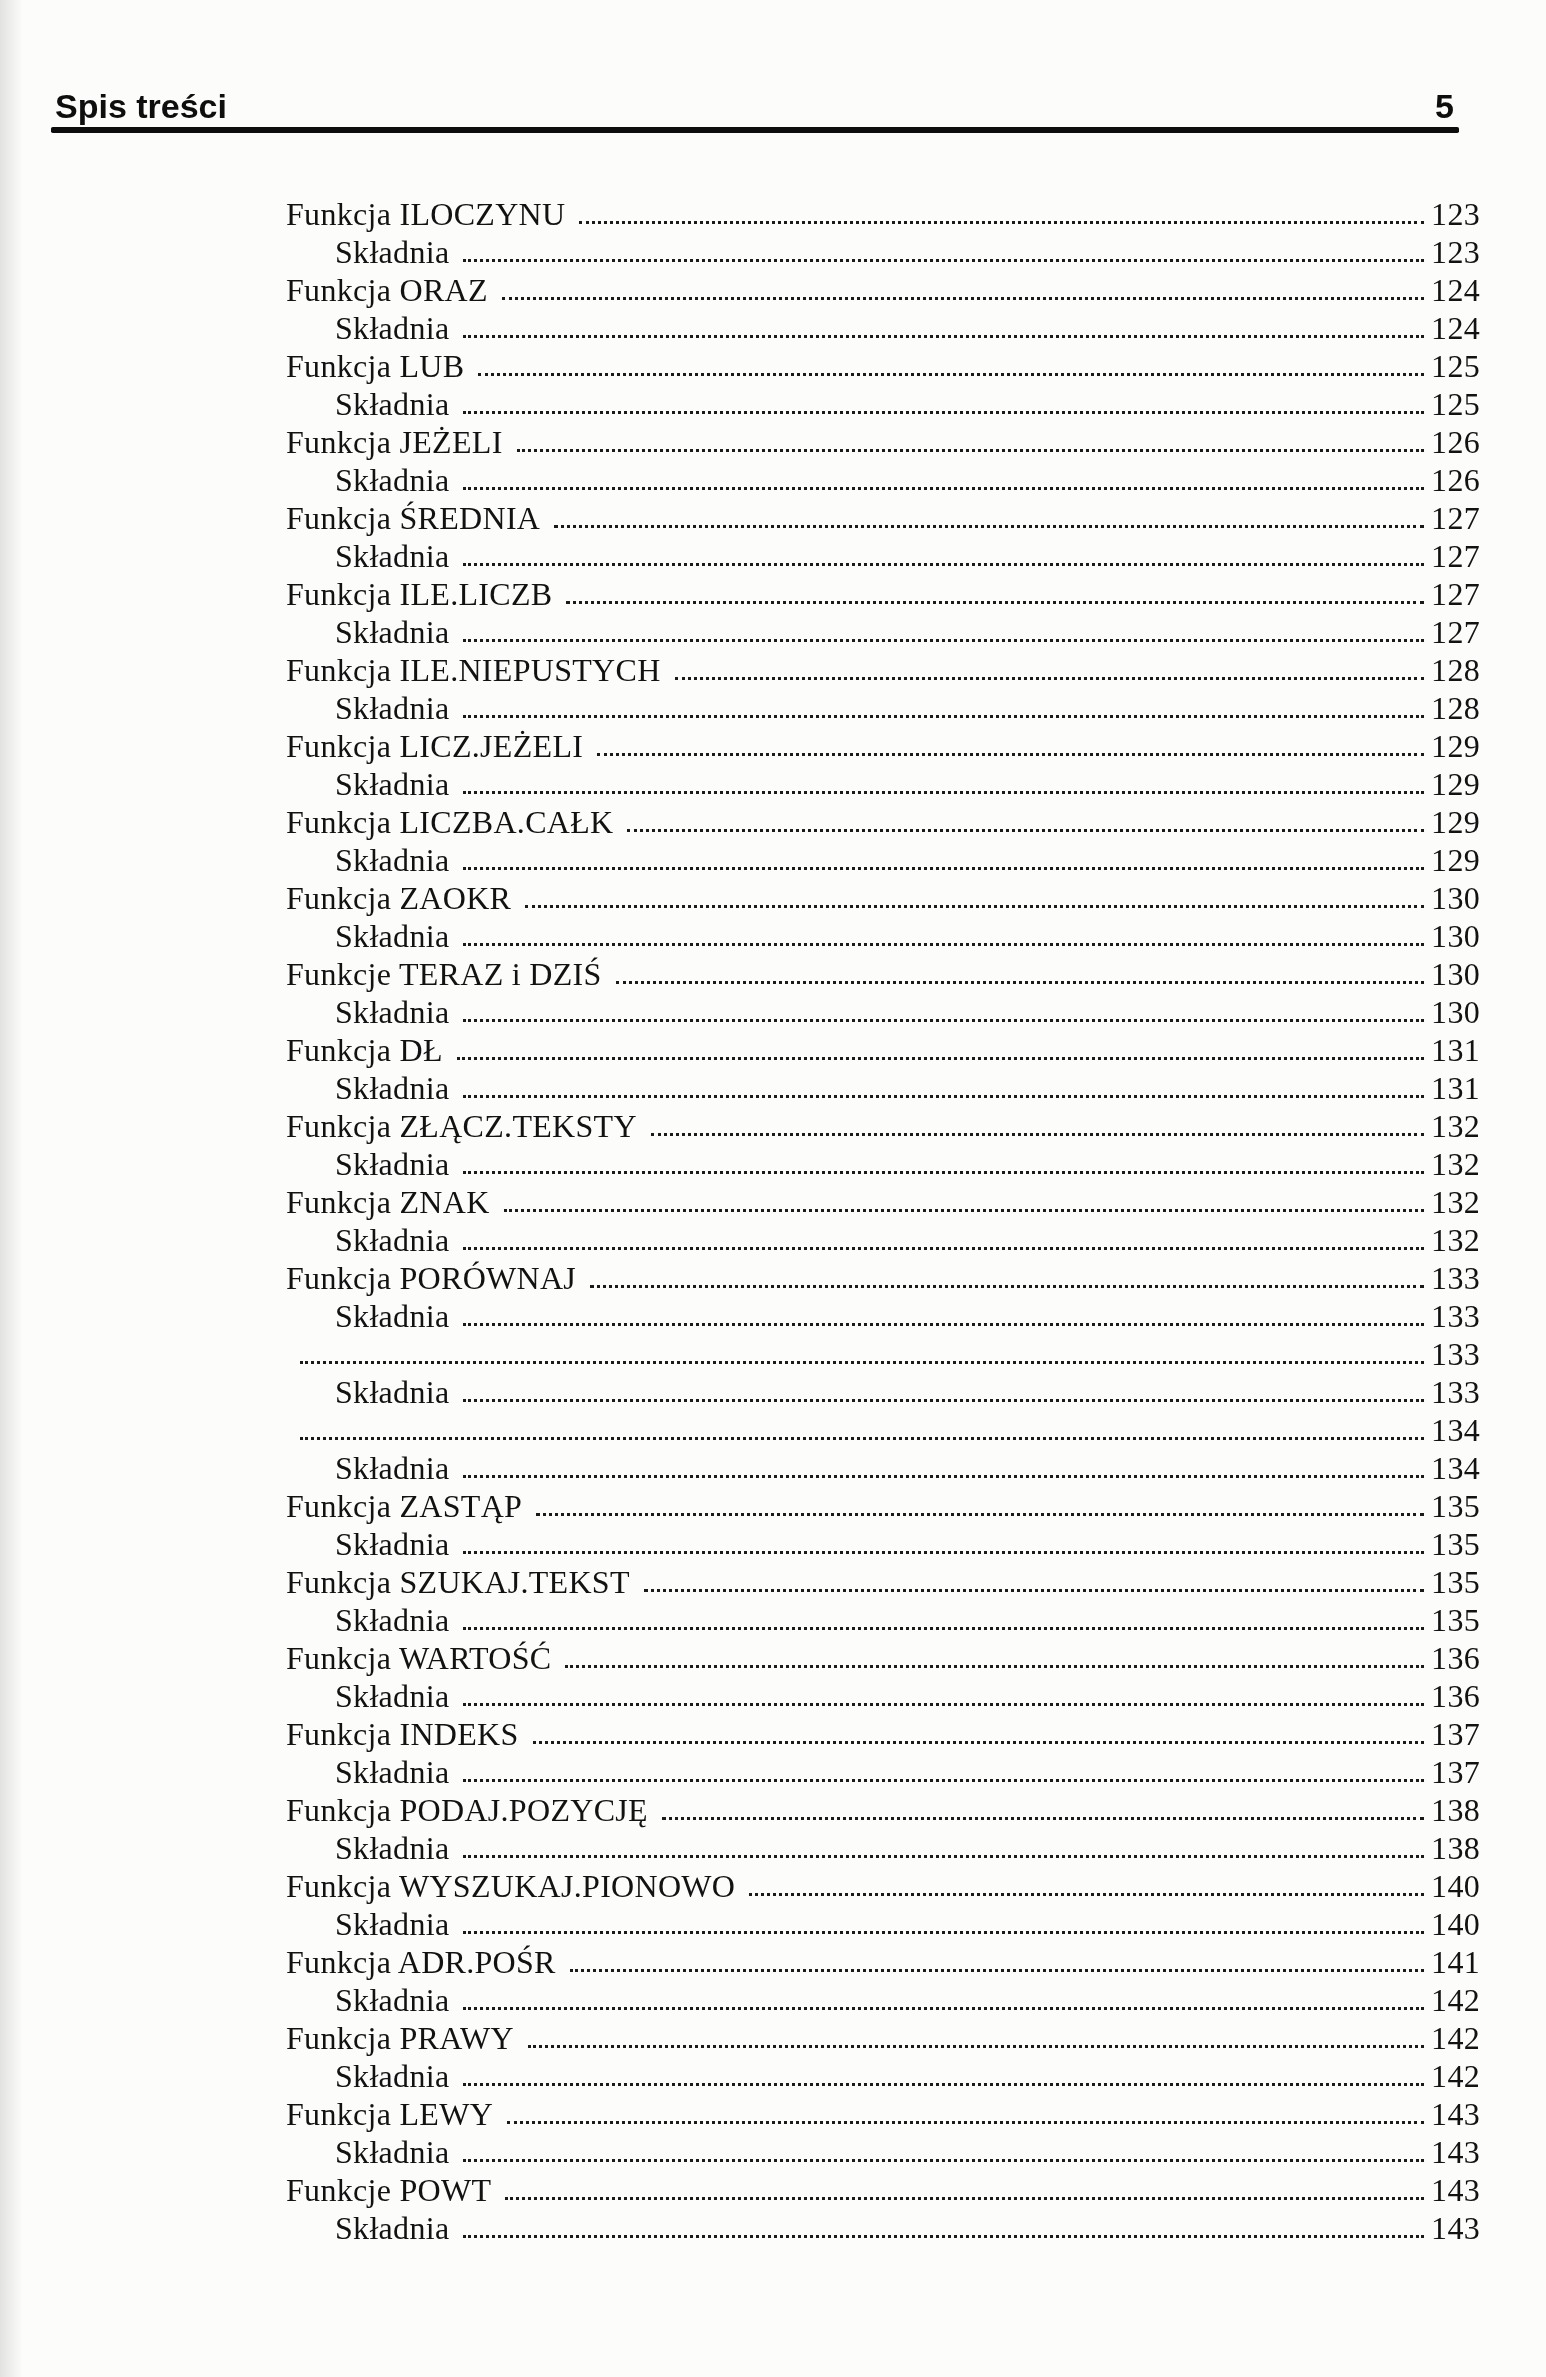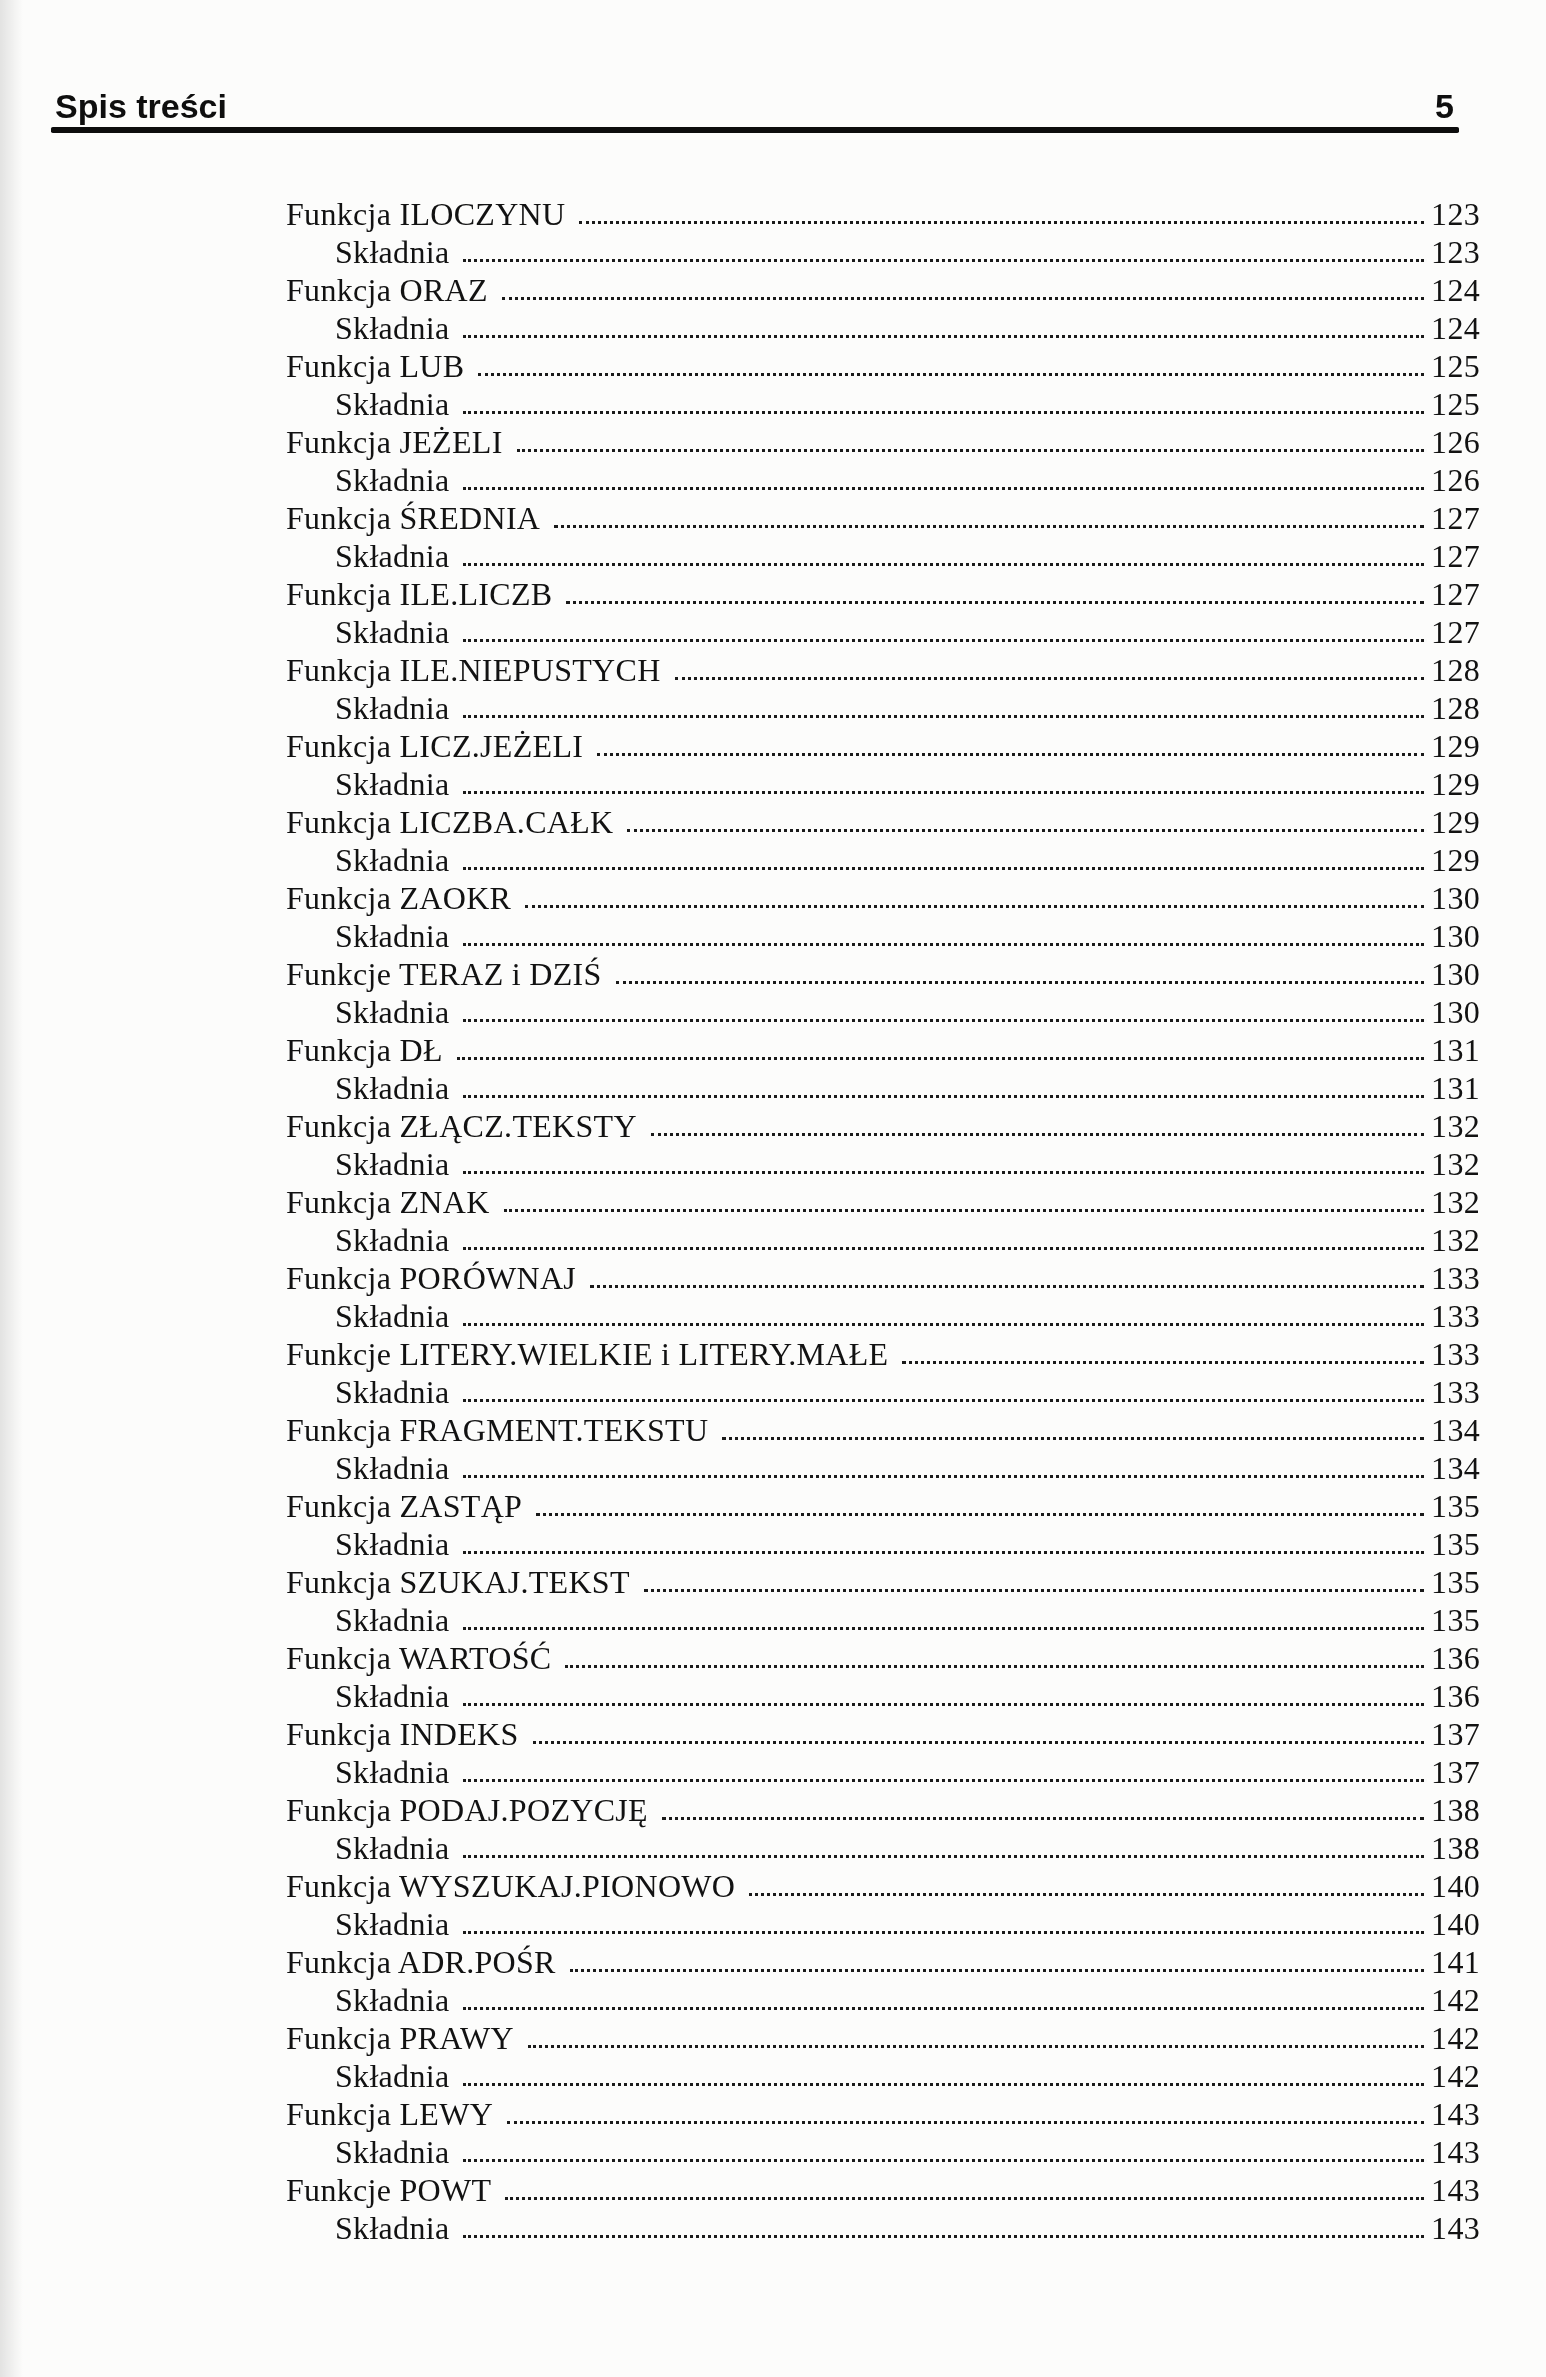--- a/index.html
+++ b/index.html
@@ -231,31 +231,29 @@
       <span class="toc-title">Funkcja PORÓWNAJ</span>
       <span class="dot-leader"></span>
       <span class="toc-page">133</span>
     </div>
     <div class="toc-row level2">
       <span class="toc-title">Składnia</span>
       <span class="dot-leader"></span>
       <span class="toc-page">133</span>
     </div>
     <div class="toc-row">
-      <span class="toc-title">Funkcje LITERY.WIELKIE i LITERY.MAŁE</span>
       <span class="dot-leader"></span>
       <span class="toc-page">133</span>
     </div>
     <div class="toc-row level2">
       <span class="toc-title">Składnia</span>
       <span class="dot-leader"></span>
       <span class="toc-page">133</span>
     </div>
     <div class="toc-row">
-      <span class="toc-title">Funkcja FRAGMENT.TEKSTU</span>
       <span class="dot-leader"></span>
       <span class="toc-page">134</span>
     </div>
     <div class="toc-row level2">
       <span class="toc-title">Składnia</span>
       <span class="dot-leader"></span>
       <span class="toc-page">134</span>
     </div>
     <div class="toc-row">
       <span class="toc-title">Funkcja ZASTĄP</span>

